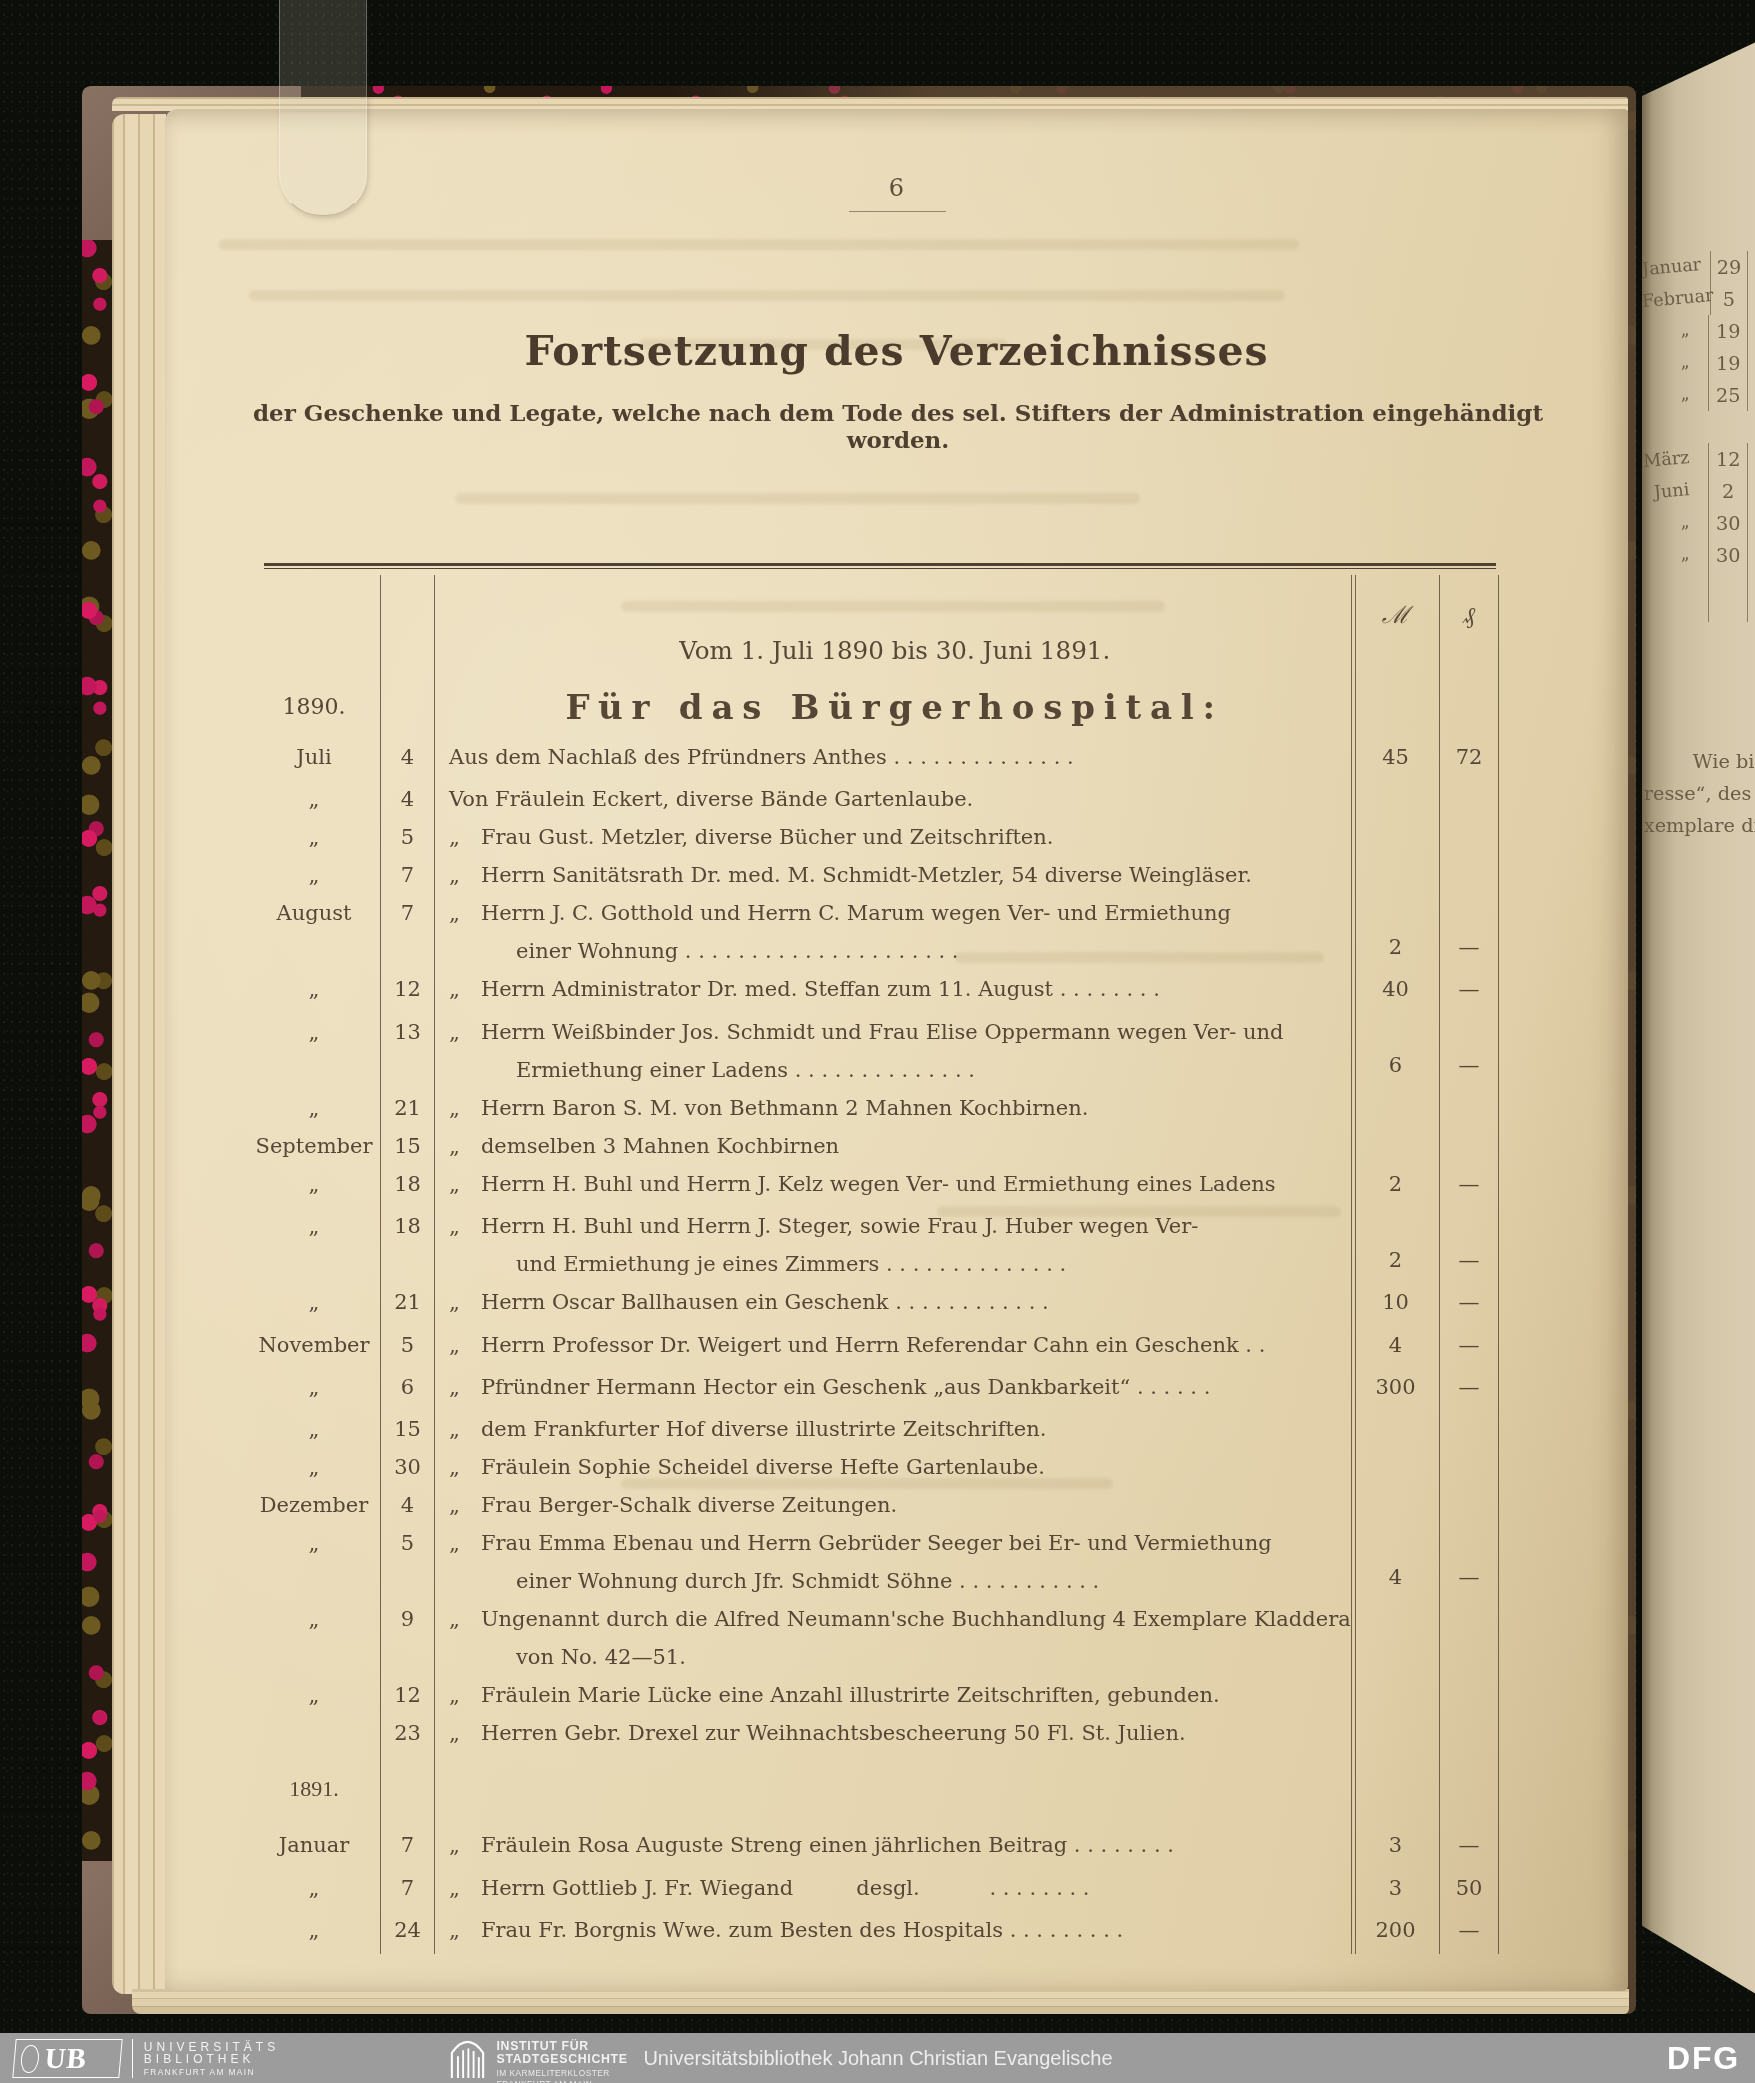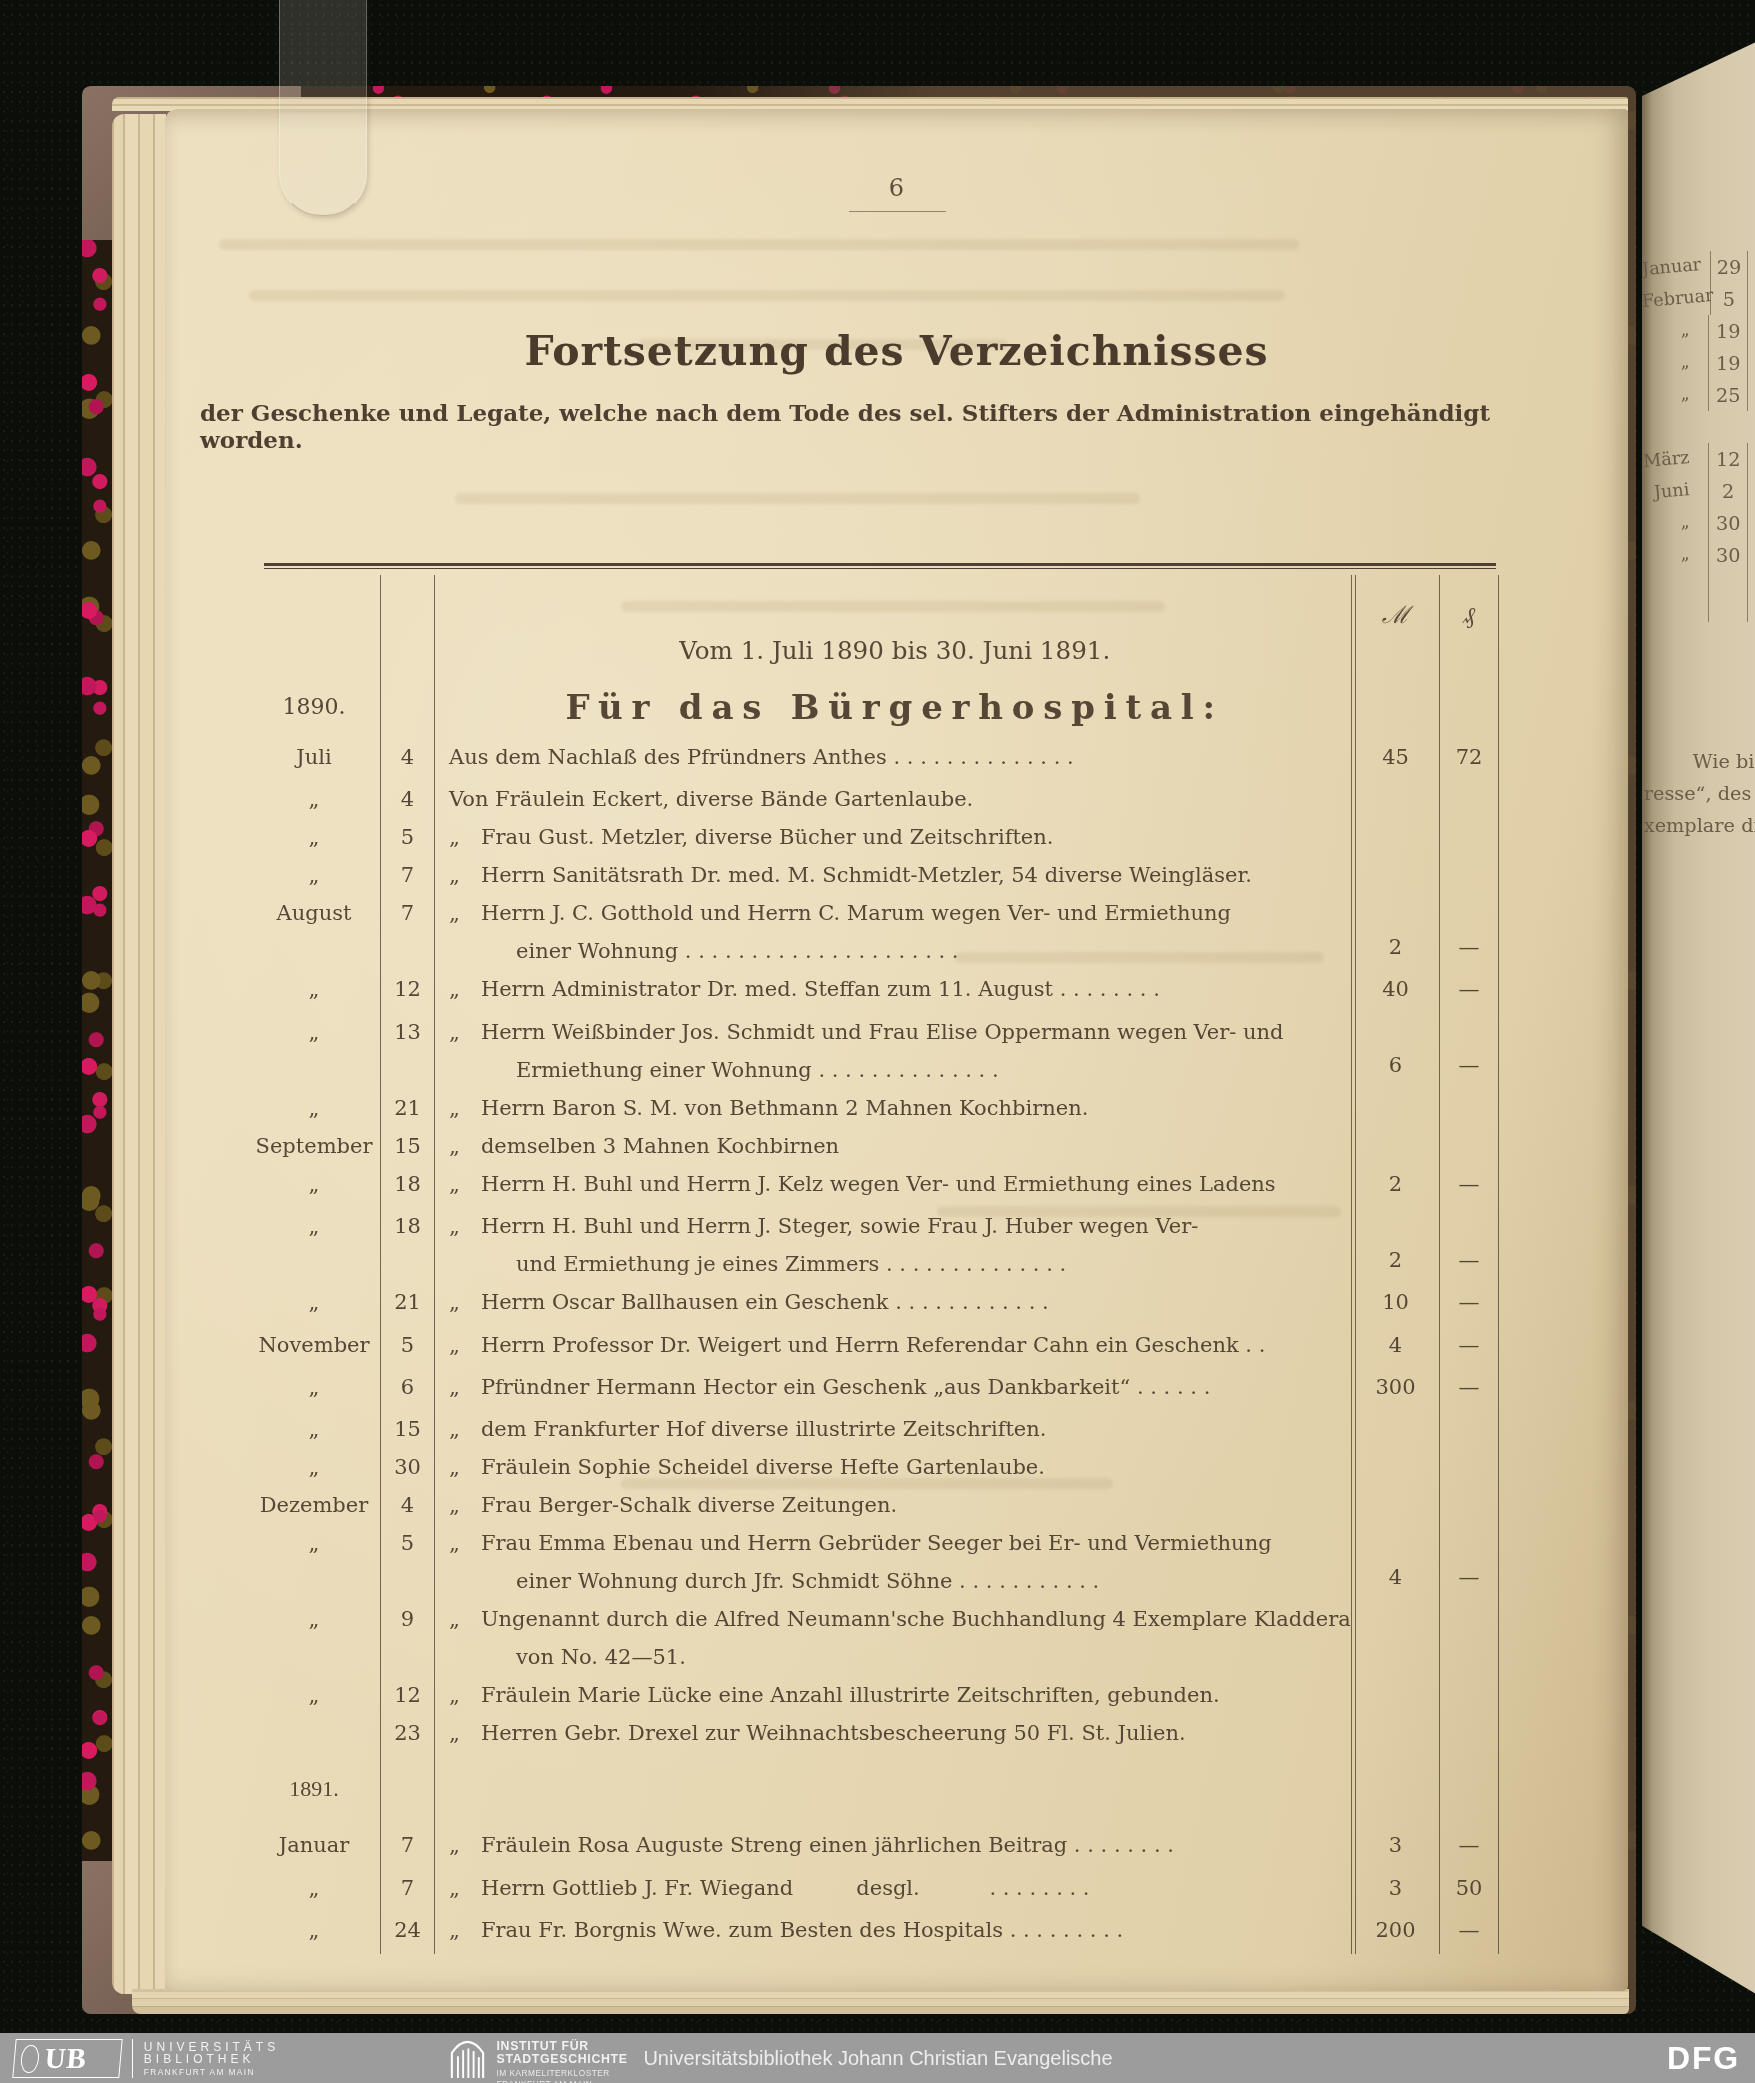--- a/index.html
+++ b/index.html
@@ -67,21 +67,21 @@
     box-shadow:inset -12.3px 0 23px rgba(90,70,45,.25), inset 0 8.8px 16px rgba(120,100,70,.12);
   }
   .ghost{position:absolute;height:10.5px;border-radius:5.3px;background:#9c8658;opacity:.14;filter:blur(1.8px);}
   .pagenum{position:absolute;left:0;width:100%;text-align:center;top:65px;font-size:24px;color:#5d4d3c;}
   .pagenum-rule{position:absolute;left:calc(50% - 48px);top:102px;width:97px;height:0.9px;background:rgba(93,77,60,.6);}
   .main-title{
     position:absolute;left:0;width:100%;top:218px;text-align:center;
     font-size:41px;font-weight:bold;color:#4a3b2c;letter-spacing:0.9px;
   }
   .subtitle{
-    position:absolute;left:35px;width:1396px;top:290px;text-align:left;
+    position:absolute;left:35px;width:1396px;top:290px;text-align:center;
     font-size:23px;font-weight:bold;color:#4e3f30;
   }
   .dbl-rule{
     position:absolute;left:99px;top:454px;width:1232px;height:6.1px;
     background:linear-gradient(#4f4234 0 3.1px, transparent 3.1px 4.8px, #4f4234 4.8px 6.1px);
   }
   
   .gift-table{position:absolute;left:83px;top:466px;width:1251px;font-size:21px;line-height:38px;color:var(--ink);}
   .t-row,.t-head,.t-section{display:flex;align-items:stretch;}
   .c-month{width:132px;text-align:center;}
@@ -245,21 +245,21 @@
             <div class="line">„ Herrn Administrator Dr. med. Steffan zum 11. August .  .  .  .  .  .  .  .</div>
           </div>
           <div class="c-mk">40</div>
           <div class="c-pf">—</div>
         </div>
         <div class="t-row">
           <div class="c-month">„</div>
           <div class="c-day">13</div>
           <div class="c-text">
             <div class="line">„ Herrn Weißbinder Jos. Schmidt und Frau Elise Oppermann wegen Ver- und</div>
-            <div class="line cont">Ermiethung einer Wohnung .  .  .  .  .  .  .  .  .  .  .  .  .  .</div>
+            <div class="line cont">Ermiethung einer Ladens .  .  .  .  .  .  .  .  .  .  .  .  .  .</div>
           </div>
           <div class="c-mk">6</div>
           <div class="c-pf">—</div>
         </div>
         <div class="t-row">
           <div class="c-month">„</div>
           <div class="c-day">21</div>
           <div class="c-text">
             <div class="line">„ Herrn Baron S. M. von Bethmann 2 Mahnen Kochbirnen.</div>
           </div>

